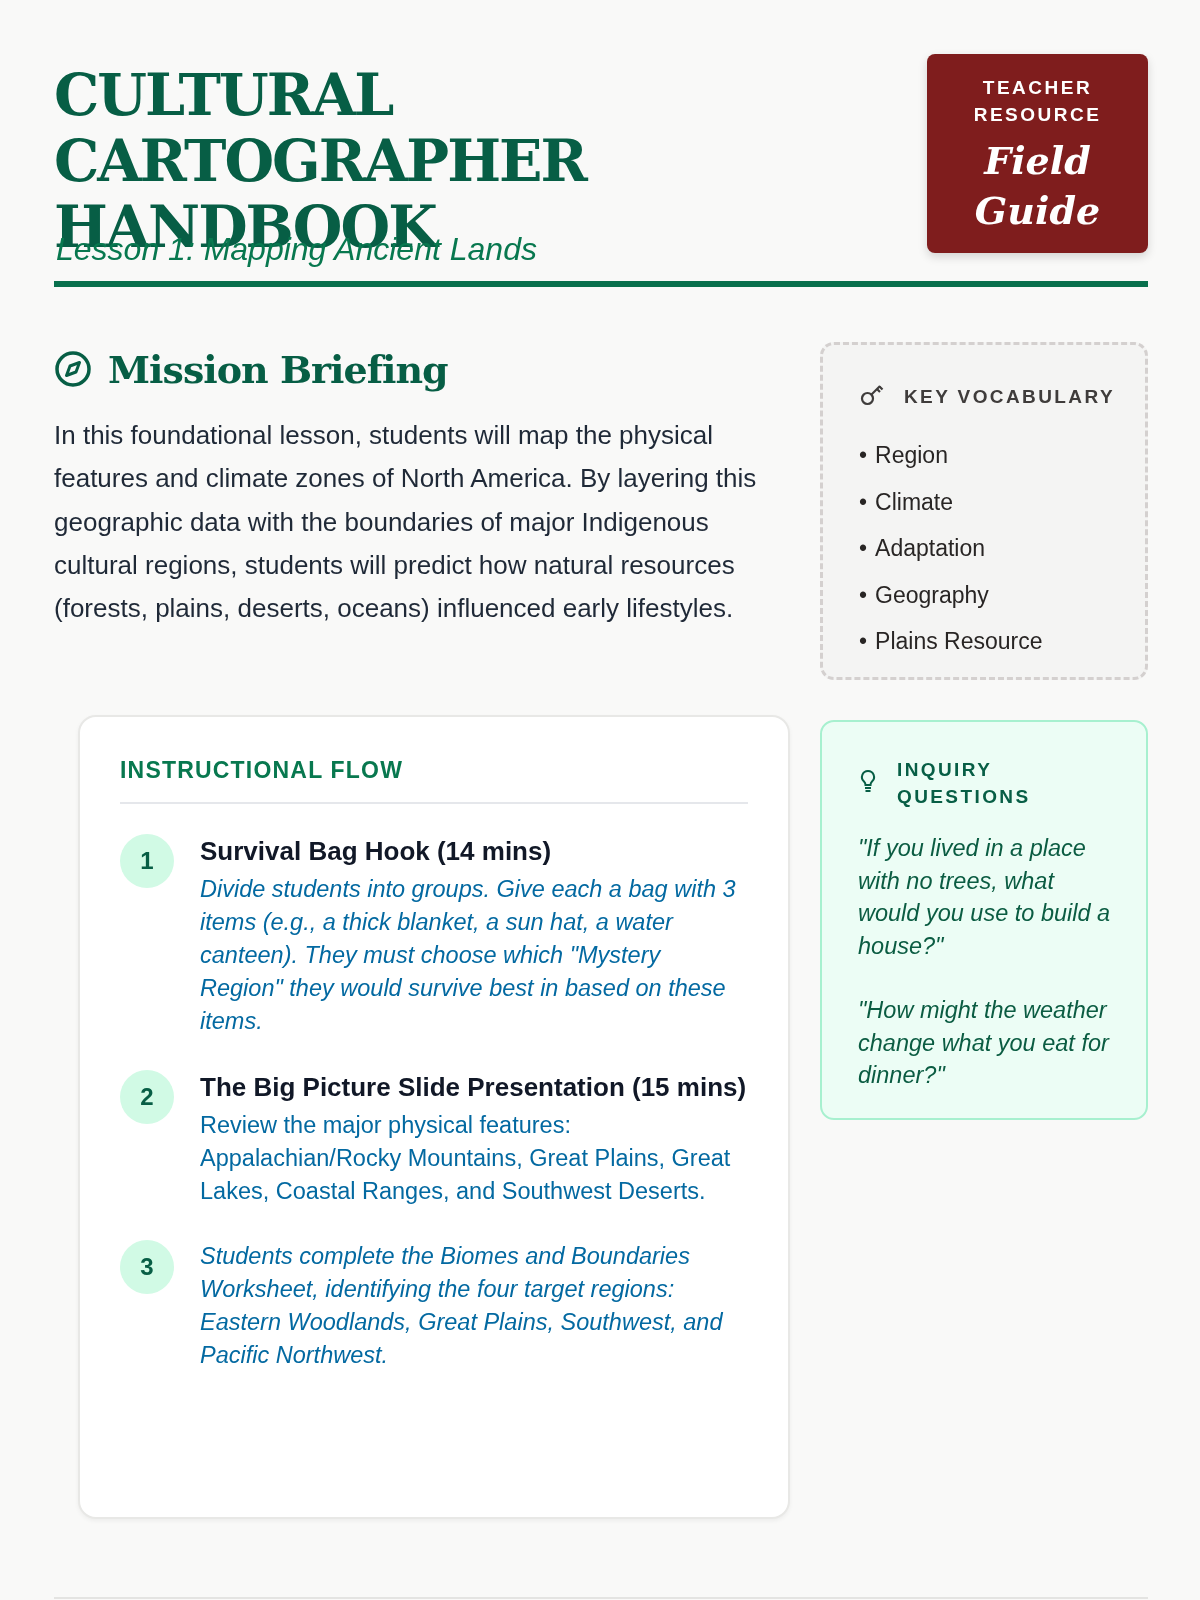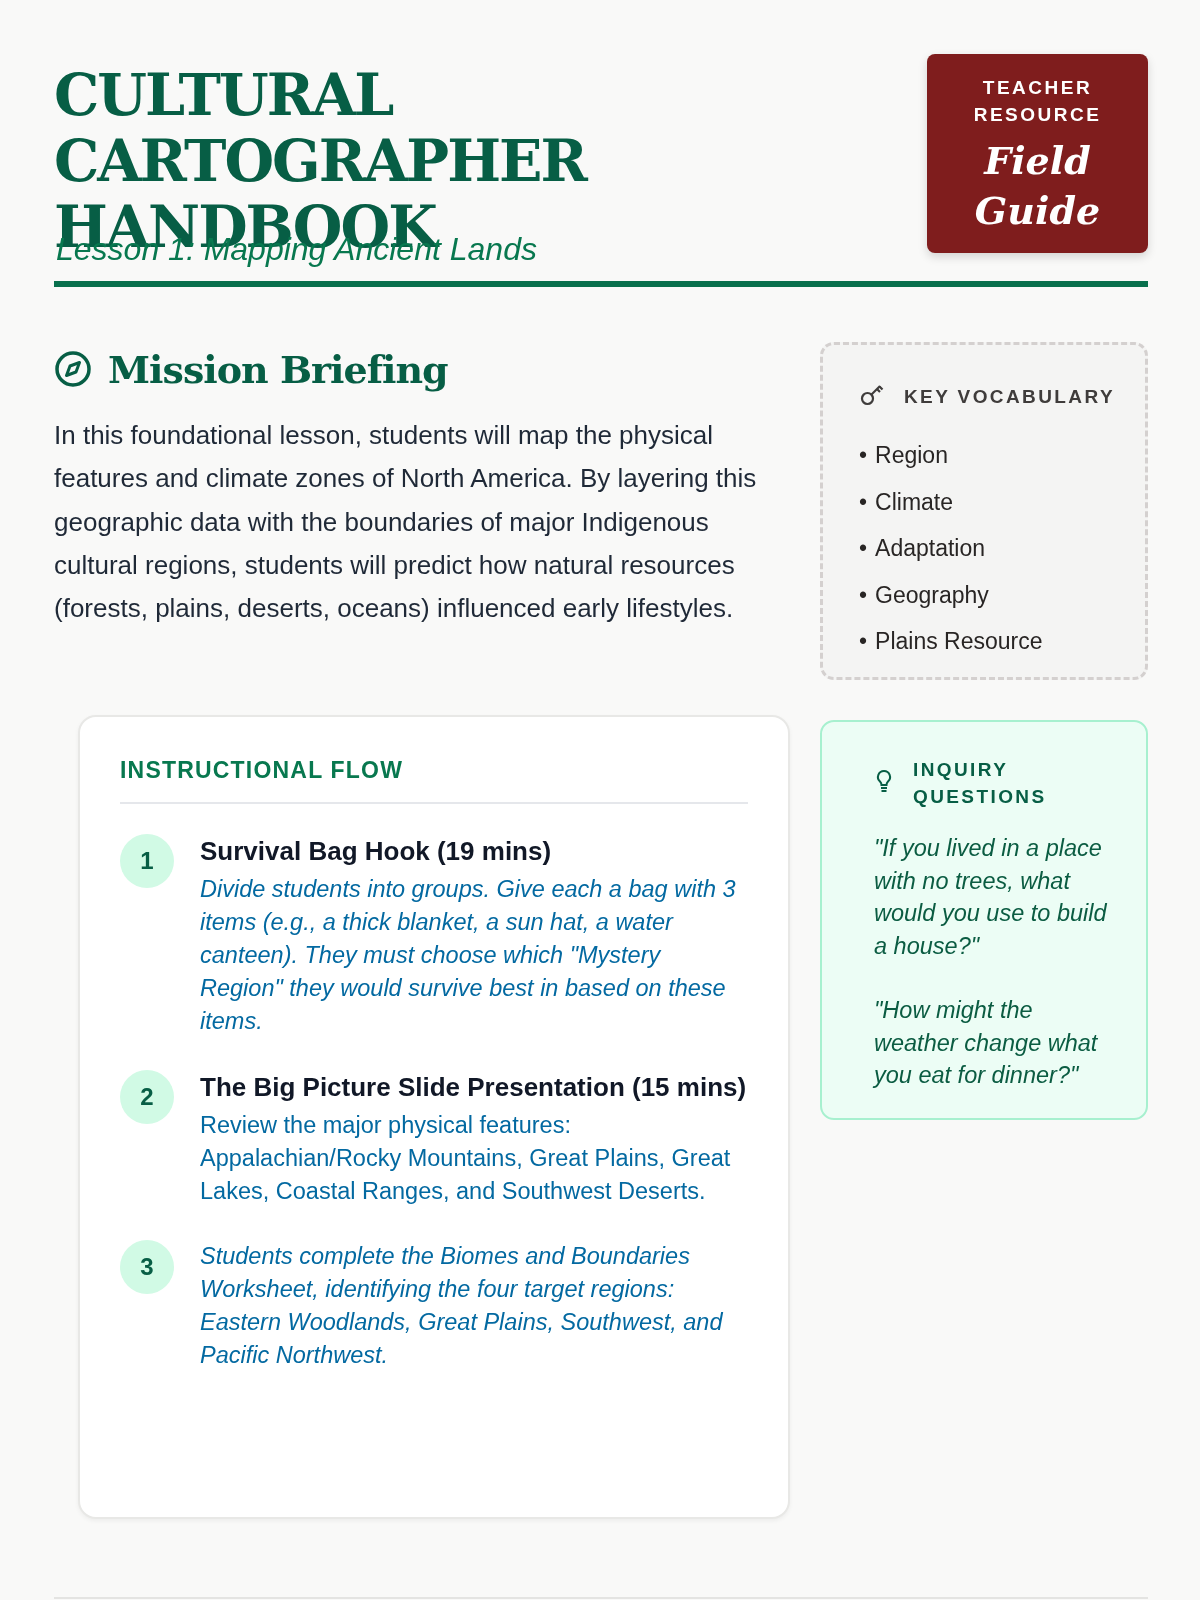--- a/index.html
+++ b/index.html
@@ -71,21 +71,21 @@
   }
   .vocab .box-head { color: #3f3c3b; }
   .vocab ul { list-style: none; margin-top: 20px; }
   .vocab li { font-size: 23px; line-height: 46.6px; color: #282524; }
   .vocab li::before { content: "\2022"; margin-right: 8px; }
 
   
   .inquiry {
     position: absolute; left: 766px; top: 720px; width: 328px; height: 400px;
     background: #ecfdf5; border: 2px solid #a7f0cf; border-radius: 14px;
-    padding: 34px 34px 0 52px;
+    padding: 34px 34px 0 36px;
   }
   .inquiry .box-head { color: #075e45; align-items: center; }
   .inquiry .box-head span.lbl { line-height: 27px; }
   .inquiry .q {
     font-style: italic; color: #0b5c42;
     font-size: 23.5px; line-height: 32.5px; margin-top: 22px;
   }
   .inquiry .q + .q { margin-top: 32px; }
 
   
@@ -173,21 +173,21 @@
       <li>Plains Resource</li>
     </ul>
   </aside>
 
   <section class="flow">
     <div class="flow-title">INSTRUCTIONAL FLOW</div>
 
     <div class="step">
       <div class="num">1</div>
       <div class="step-body">
-        <div class="step-title">Survival Bag Hook (19 mins)</div>
+        <div class="step-title">Survival Bag Hook (14 mins)</div>
         <div class="step-desc it">Divide students into groups. Give each a bag with 3 items (e.g., a thick blanket, a sun hat, a water canteen). They must choose which "Mystery Region" they would survive best in based on these items.</div>
       </div>
     </div>
 
     <div class="step">
       <div class="num">2</div>
       <div class="step-body">
         <div class="step-title">The Big Picture Slide Presentation (15 mins)</div>
         <div class="step-desc">Review the major physical features: Appalachian/Rocky Mountains, Great Plains, Great Lakes, Coastal Ranges, and Southwest Deserts.</div>
       </div>

